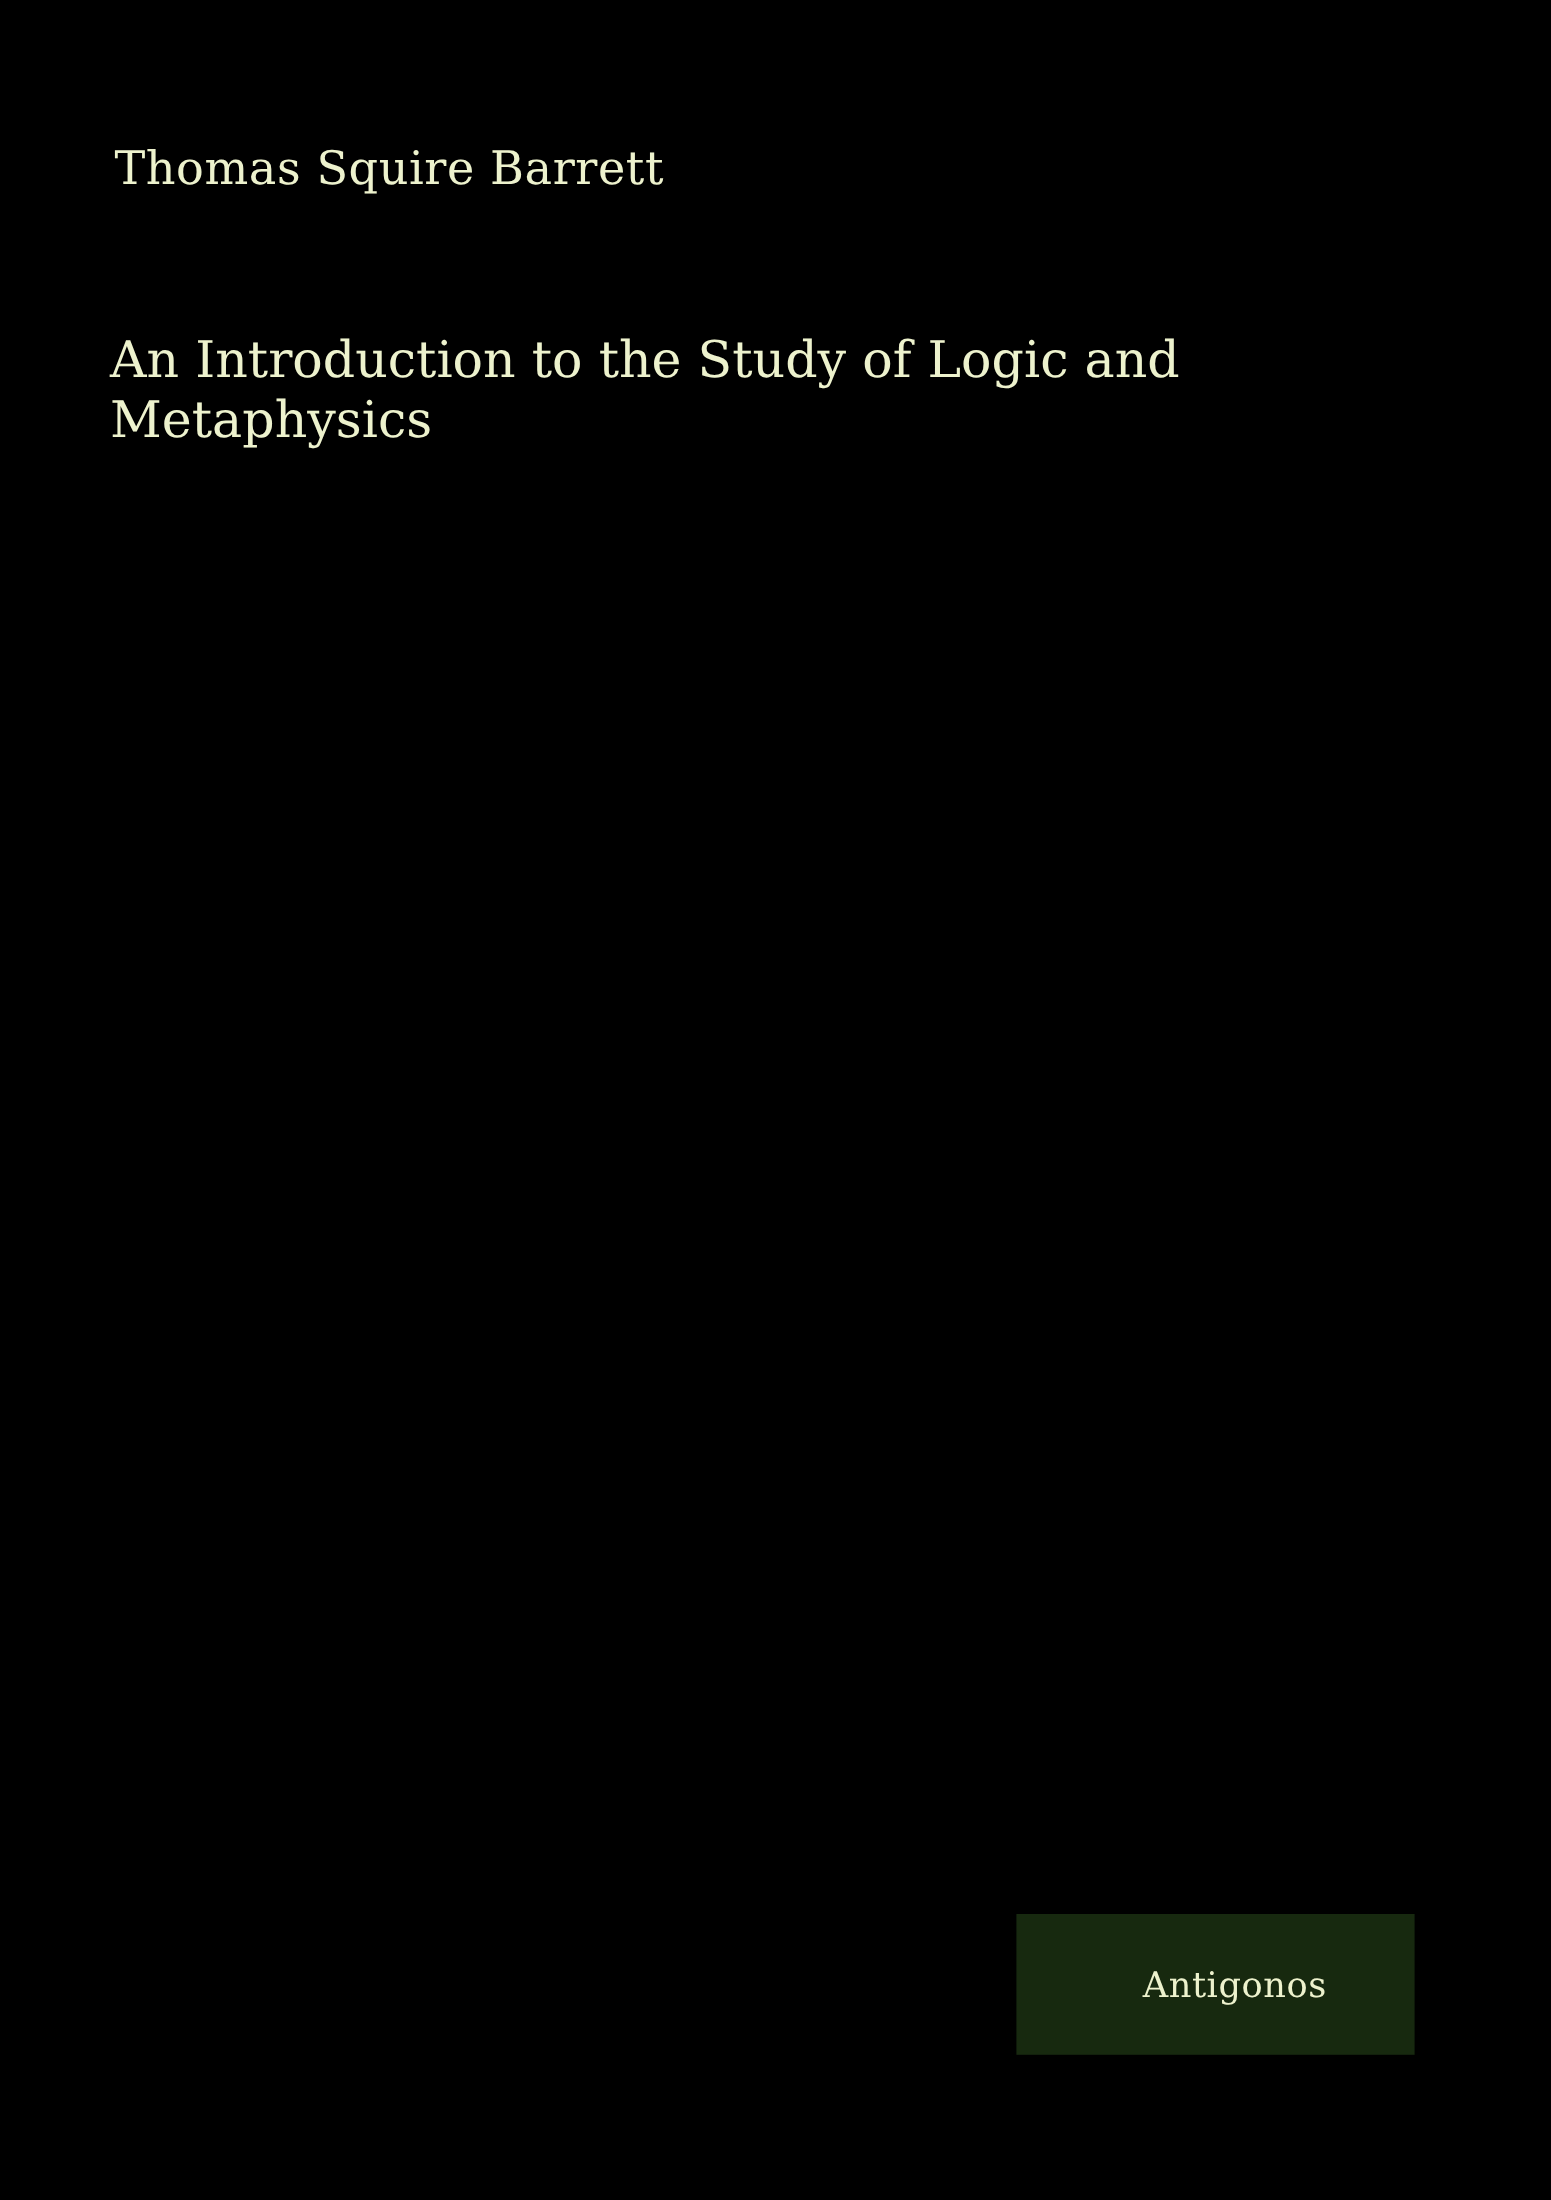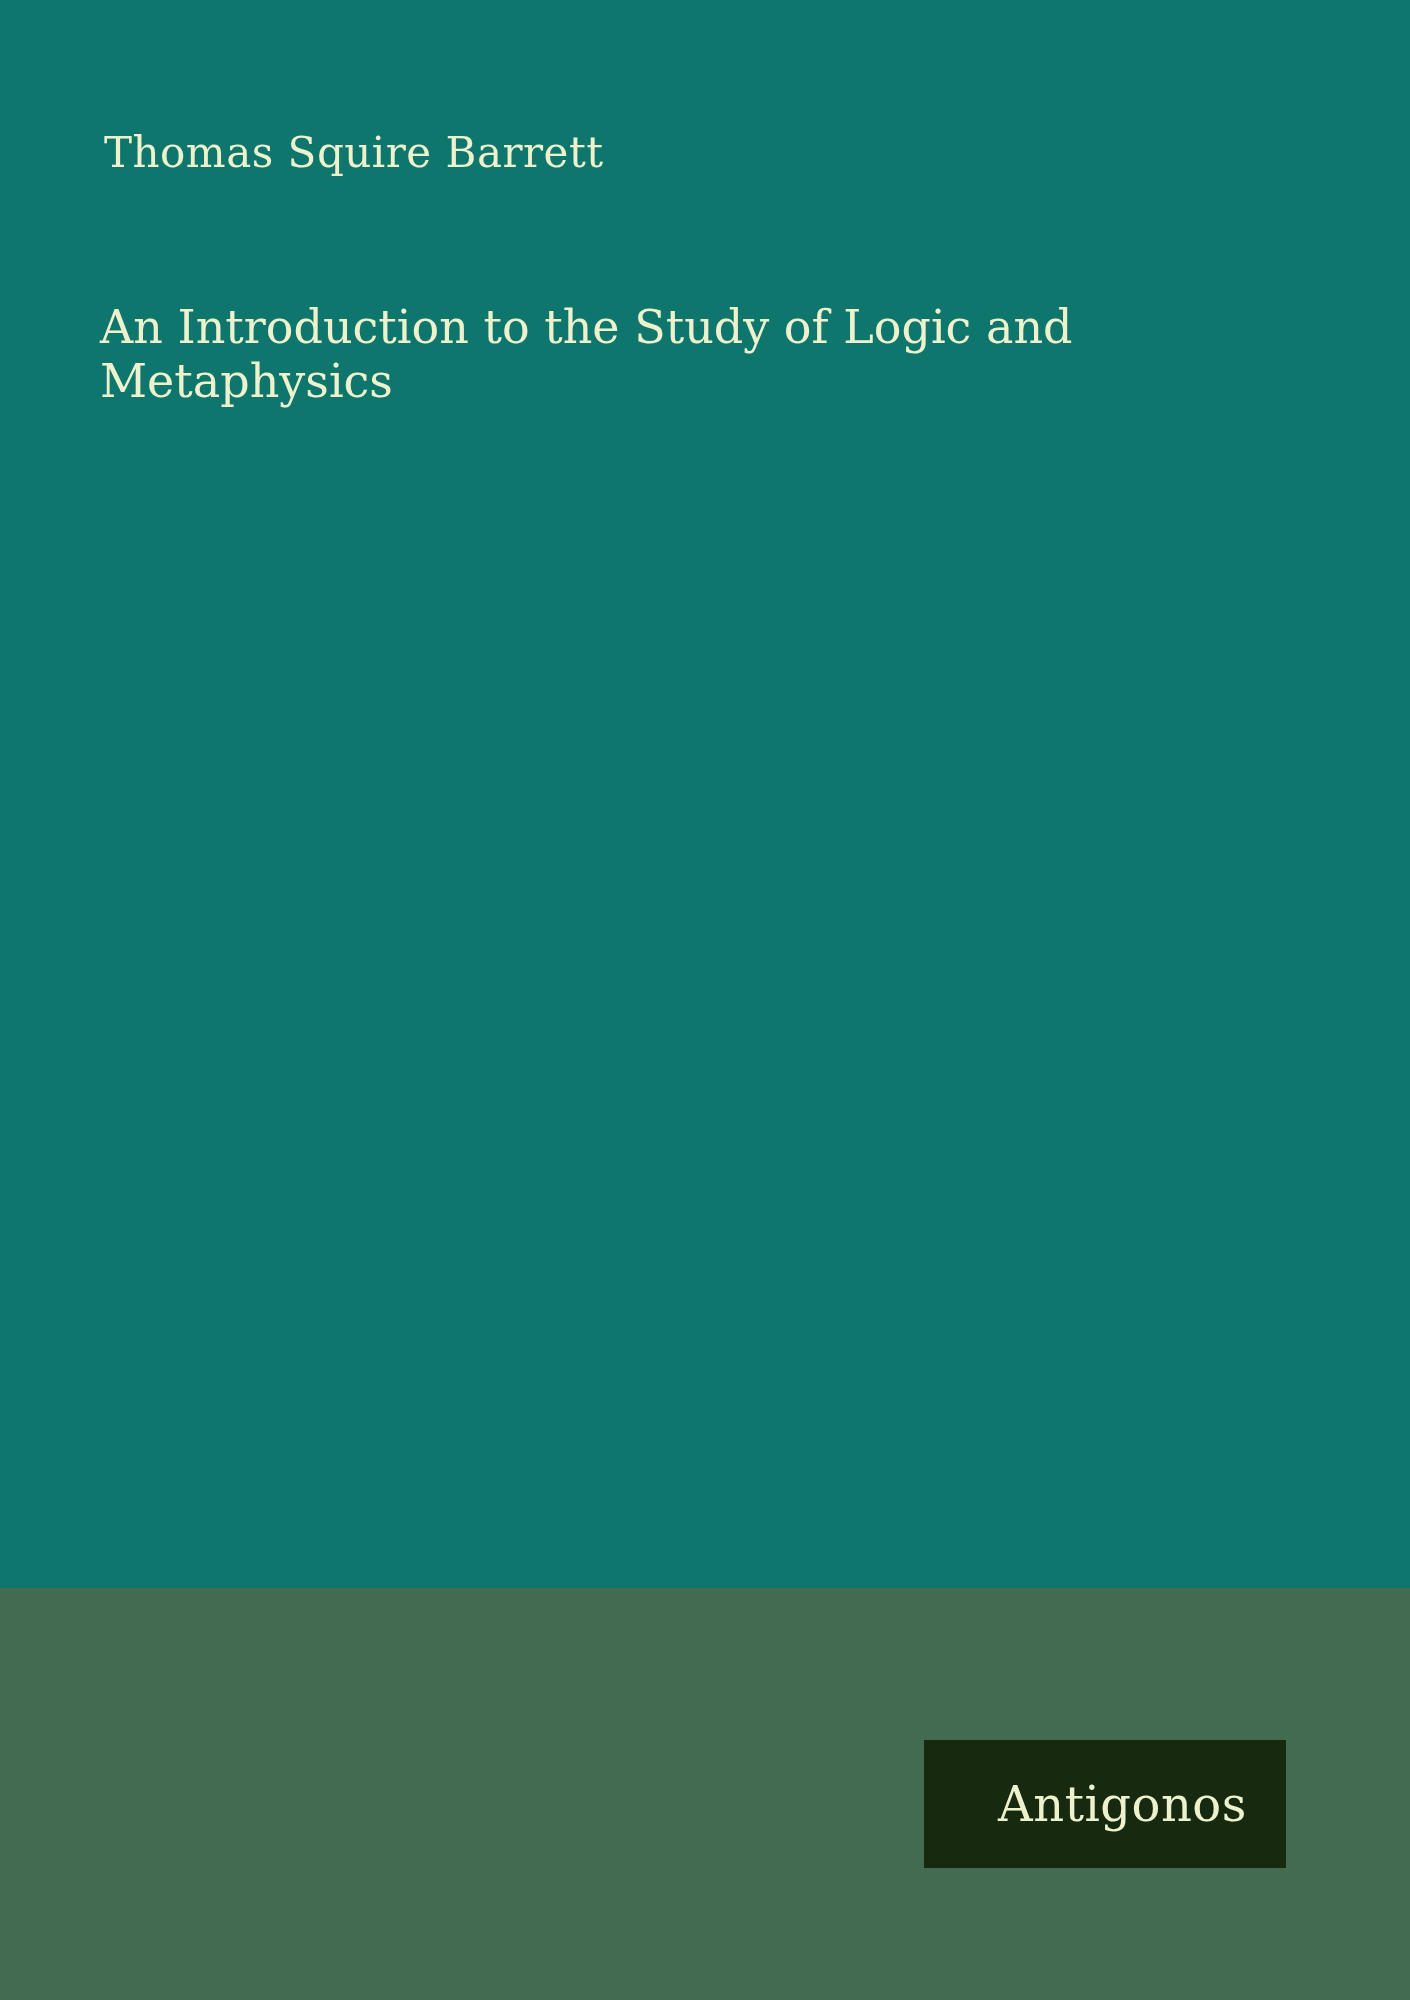--- a/index.html
+++ b/index.html
@@ -9,22 +9,22 @@
   body {
     width: 1410px;
     height: 2000px;
     background: #436b52;
     font-family: "Liberation Serif", serif;
     overflow: hidden;
   }
   .cover {
     position: relative;
     width: 1410px;
-    height: 1588px;
-    background: #0f766e;
+    height: 2000px;
+    background: #000000;
     box-sizing: border-box;
   }
   .author {
     position: absolute;
     left: 104px;
     top: 128px;
     font-size: 42px;
     letter-spacing: 0.5px;
     color: #edf2cd;
     font-family: "DejaVu Serif", serif;
@@ -47,21 +47,21 @@
     top: 1740px;
     width: 362px;
     height: 128px;
     background: #17290f;
     display: flex;
     align-items: center;
     justify-content: center;
   }
   .publisher-name {
     color: #edf2cd;
-    font-size: 48px;
+    font-size: 32px;
     font-family: "DejaVu Serif", serif;
     letter-spacing: 0.5px;
     margin-left: 35px;
   }
 </style>
 </head>
 <body>
 
 <div class="cover">
 

